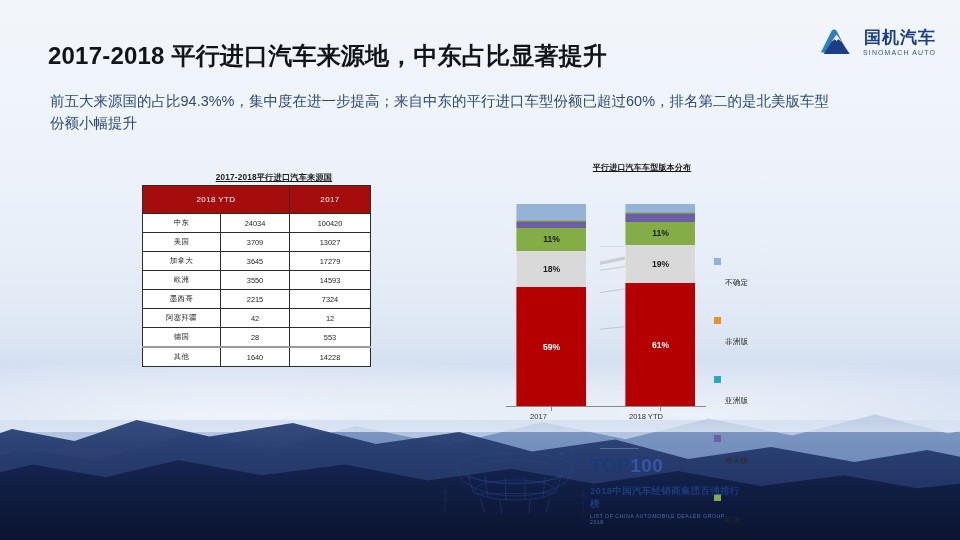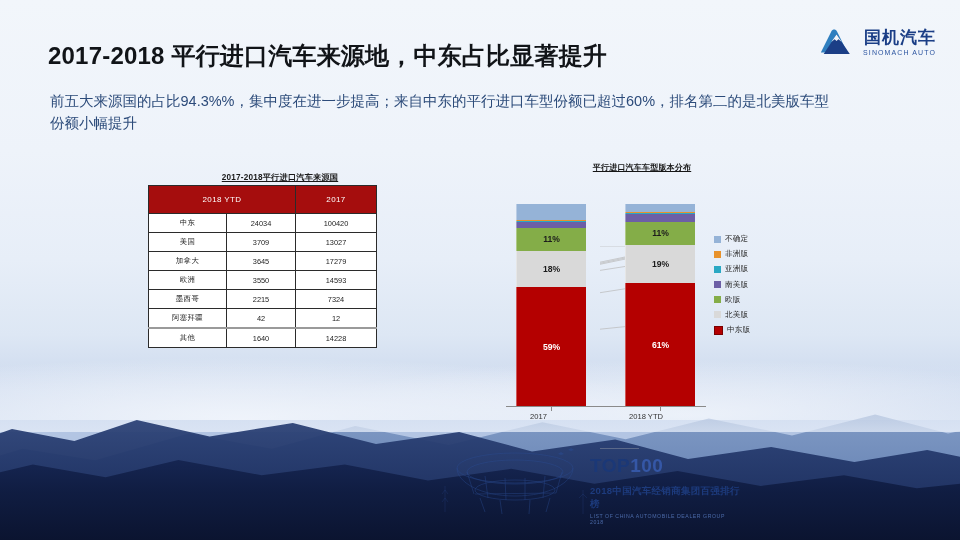--- a/index.html
+++ b/index.html
@@ -106,21 +106,21 @@
     position: absolute; left: 48px; top: 40px;
     font-size: 24px; font-weight: bold; color: #111418;
     letter-spacing: .2px; white-space: nowrap;
   }
   .page-subtitle {
     position: absolute; left: 50px; top: 90px; width: 790px;
     font-size: 14.5px; line-height: 1.55; color: #2c4b7a;
   }
 
   
-  .table-wrap { position: absolute; left: 148px; top: 172px; width: 264px; }
+  .table-wrap { position: absolute; left: 142px; top: 172px; width: 264px; }
   .table-title {
     text-align: center; font-size: 8.2px; font-weight: bold;
     color: #1a1a1a; text-decoration: underline; margin-bottom: 2px;
     letter-spacing: .2px;
   }
   table.src {
     border-collapse: collapse; width: 228px;
     background: #fff; table-layout: fixed;
   }
   table.src th, table.src td {
@@ -182,21 +182,21 @@
 
   
   .connectors { position: absolute; left: 14px; top: 42px; width: 200px; height: 203px; }
 
   .legend {
     position: absolute; left: 222px; top: 72px;
     display: flex; flex-direction: column; gap: 5.2px;
   }
   .legend-row { display: flex; align-items: center; gap: 4px; }
   .sw { width: 7px; height: 7px; display: inline-block; }
-  .legend-label { font-size: 7.6px; color: #2a2a2a; letter-spacing: .2px; }
+  .legend-label { font-size: 7.6px; color: #2a2a2a; letter-spacing: .2px; margin-top: 44px; }
 </style>
 </head>
 <body>
 
 <div id="slide">
 
   <div class="mist m1"></div>
   <div class="ridge far"></div>
   <div class="haze"></div>
   <div class="ridge mid"></div>
@@ -257,20 +257,25 @@
           </tr>
           <tr>
             <td>墨西哥</td>
             <td>2215</td>
             <td>7324</td>
           </tr>
           <tr>
             <td>阿塞拜疆</td>
             <td>42</td>
             <td>12</td>
+          </tr>
+          <tr>
+            <td>德国</td>
+            <td>28</td>
+            <td>553</td>
           </tr>
           <tr>
             <td>其他</td>
             <td>1640</td>
             <td>14228</td>
           </tr>
         </tbody>
     </table>
   </div>
 

